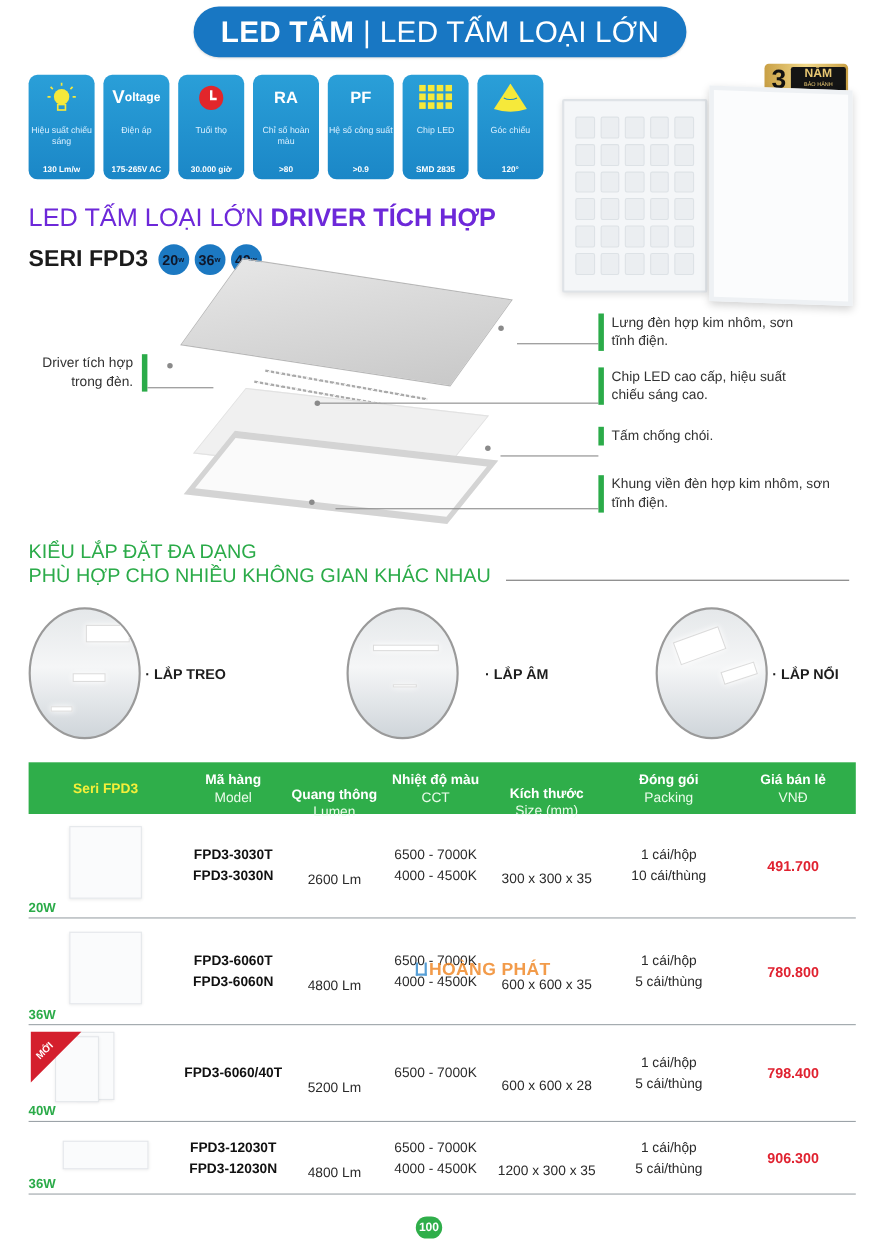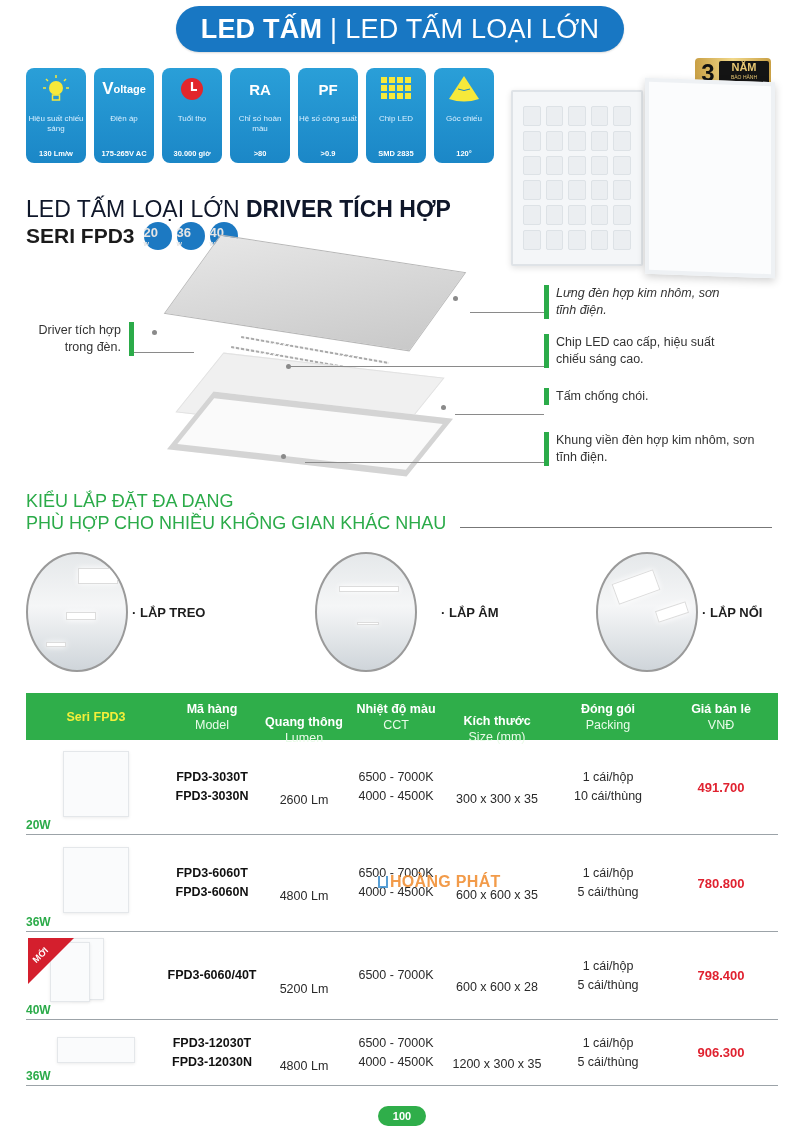--- a/index.html
+++ b/index.html
@@ -50,27 +50,27 @@
     position: absolute; left: 695px; top: 58px; width: 76px; height: 30px;
     background: linear-gradient(90deg, #c9a045, #f1d88a, #c9a045);
     border-radius: 4px; display: flex; align-items: center; padding: 2px;
   }
   .warranty .num { color: #111; font-weight: bold; font-size: 24px; width: 22px; text-align: center; line-height: 26px; }
   .warranty .box { background: #141414; flex: 1; height: 24px; border-radius: 2px; text-align: center; color: #e8c772; }
   .warranty .box .y { font-size: 11px; font-weight: bold; display: block; line-height: 13px; text-align: center; }
   .warranty .box .s { font-size: 5px; display: block; line-height: 7px; color: #e8c772; }
 
   
-  .section-title { position: absolute; left: 26px; top: 196px; font-size: 23px; color: #0f172a; white-space: nowrap; }
+  .section-title { position: absolute; left: 26px; top: 184px; font-size: 23px; color: #6d28d9; white-space: nowrap; }
   .section-title b { font-weight: bold; }
   .seri-line { position: absolute; left: 26px; top: 222px; display: flex; align-items: center; gap: 5px; }
   .seri-line .seri { font-size: 21px; font-weight: bold; color: #1b1b1b; margin-right: 4px; }
   .watt-badge {
-    width: 28px; height: 28px; border-radius: 50%; background: #1c79c2; color: #e5e5e5;
-    font-size: 13px; font-weight: bold; display: flex; align-items: flex-start; justify-content: center; flex-direction: column;
+    width: 28px; height: 28px; border-radius: 50%; background: #1c79c2; color: #0f172a;
+    font-size: 13px; font-weight: bold; display: flex; align-items: center; justify-content: center;
   }
   .watt-badge sup { font-size: 7px; }
 
   
   .exploded { position: absolute; left: 160px; top: 245px; width: 320px; height: 230px; }
   .layer { position: absolute; left: 0; }
   .layer-back {
     left: 20px; top: 8px; width: 270px; height: 80px;
     background: linear-gradient(160deg, #e6e6e6, #c9c9c9);
     transform: skewX(-30deg) rotate(8deg); border: 1px solid #b8b8b8;
@@ -127,21 +127,21 @@
   .new-tag {
     position: absolute; left: 2px; top: 6px; width: 0; height: 0;
     border-top: 46px solid #d41f2d; border-right: 46px solid transparent;
   }
   .new-tag-text { position: absolute; left: 6px; top: 14px; color: #fff; font-size: 9px; font-weight: bold; transform: rotate(-45deg); }
 
   .watermark { position: absolute; left: 378px; top: 873px; color: #f08a2b; font-size: 16px; font-weight: bold; opacity: 0.85; letter-spacing: 0.3px; }
   .watermark .house { display: inline-block; width: 10px; height: 12px; border: 2px solid #3a8fcf; border-top: none; margin-right: 2px; vertical-align: -1px; }
 
   .page-num {
-    position: absolute; left: 378px; top: 1106px; width: 48px; height: 20px;
+    position: absolute; left: 378px; top: 1106px; width: 24px; height: 20px;
     background: #2fae4a; color: #fff; font-size: 11px; font-weight: bold;
     border-radius: 10px; display: flex; align-items: center; justify-content: center;
   }
 </style>
 </head>
 <body>
 
 <div class="title-pill">
   <span class="bold">LED TẤM</span>
   <span class="sep">|</span>
@@ -298,21 +298,21 @@
     <i style="left:0px;top:44px;width:60px"></i>
   </div>
   <div class="layer layer-diffuser"></div>
   <div class="layer layer-frame"></div>
 </div>
 
 <div class="callout left" style="left:24px;top:322px;width:110px;">Driver tích hợp trong đèn.</div>
 <div class="leader" style="left:134px;top:352px;width:60px;"></div>
 <div class="dot" style="left:152px;top:330px;"></div>
 
-<div class="callout" style="left:544px;top:285px;width:180px;font-style:italic;">Lưng đèn hợp kim nhôm, sơn tĩnh điện.</div>
+<div class="callout" style="left:544px;top:285px;width:180px;">Lưng đèn hợp kim nhôm, sơn tĩnh điện.</div>
 <div class="leader" style="left:470px;top:312px;width:74px;"></div>
 <div class="dot" style="left:453px;top:296px;"></div>
 
 <div class="callout" style="left:544px;top:334px;width:200px;">Chip LED cao cấp, hiệu suất chiếu sáng cao.</div>
 <div class="leader" style="left:290px;top:366px;width:254px;"></div>
 <div class="dot" style="left:286px;top:364px;"></div>
 
 <div class="callout" style="left:544px;top:388px;width:150px;">Tấm chống chói.</div>
 <div class="leader" style="left:455px;top:414px;width:89px;"></div>
 <div class="dot" style="left:441px;top:405px;"></div>

